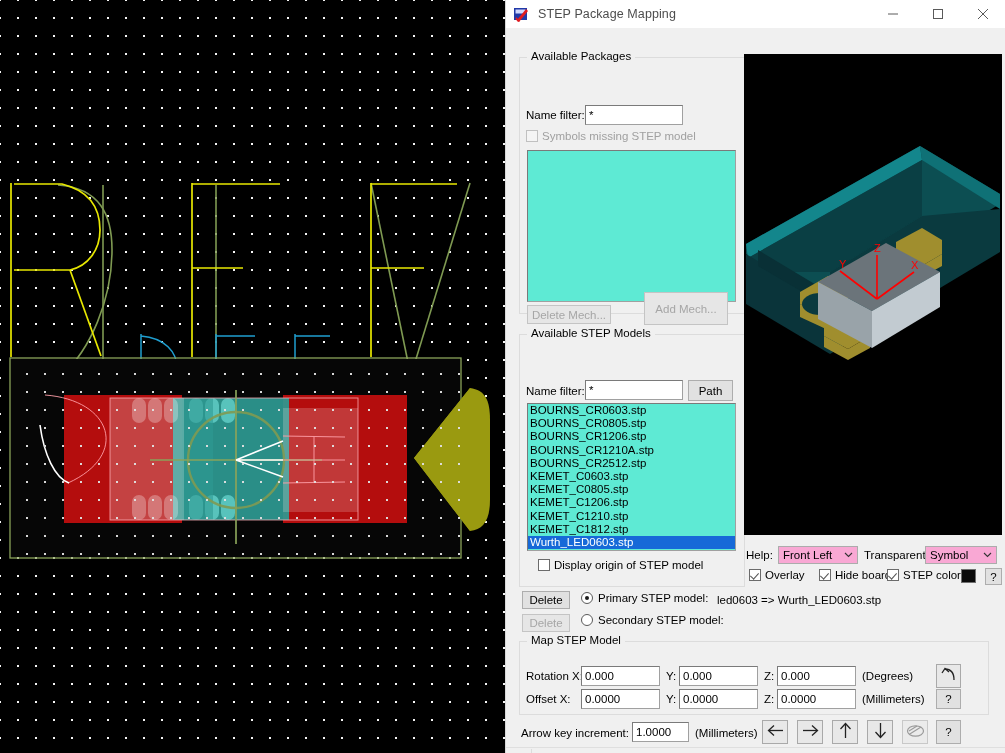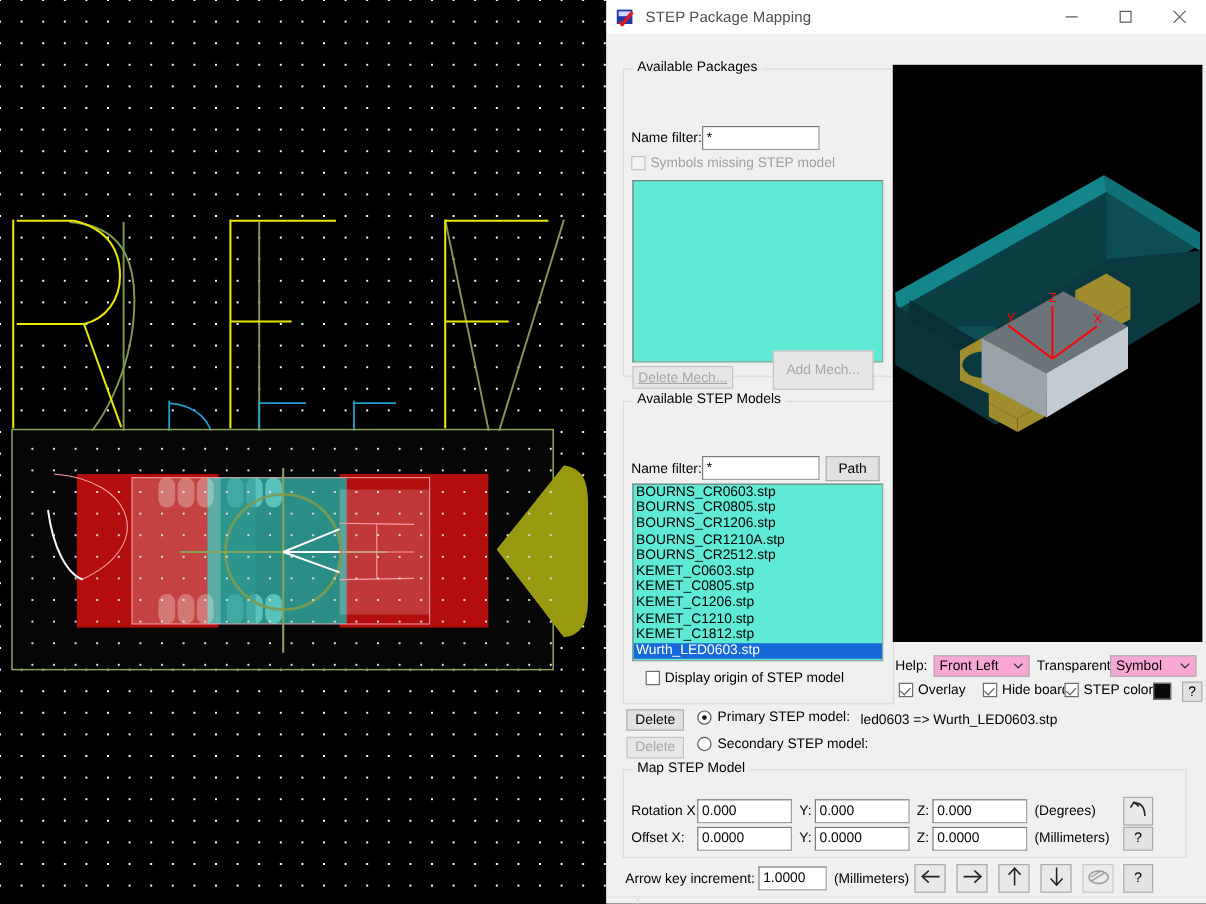--- a/index.html
+++ b/index.html
@@ -303,21 +303,21 @@
       <div class="group" style="left:13px; top:13px; width:226px; height:257px;">
         <span class="legend">Available Packages</span>
       </div>
       <span class="lbl" style="left:20px; top:65px;">Name filter:</span>
       <input class="txt" style="left: 79px; top: 61px; width: 98px; height: 20px;" value="*">
       <div class="chk dis" style="left:20px; top:86px;">
         <span class="box"></span>
         <span class="t">Symbols missing STEP model</span>
       </div>
       <div class="listbox" style="left:21px; top:106px; width:209px; height:152px;"></div>
-      <button class="btn dis" style="left:21px; top:261px; width:84px; height:19px;text-decoration:underline;">Delete Mech...</button>
+      <button class="btn dis" style="left:21px; top:261px; width:84px; height:19px;">Delete Mech...</button>
       <button class="btn dis" style="left:645px; top:248px; width:84px; height:33px; left:138px;">Add Mech...</button>
 
       <div class="group" style="left:13px; top:290px; width:226px; height:253px;">
         <span class="legend">Available STEP Models</span>
       </div>
       <span class="lbl" style="left:20px; top:341px;">Name filter:</span>
       <input class="txt" style="left: 79px; top: 336px; width: 98px; height: 20px;" value="*">
       <button class="btn" style="left:687px; top:336px; width:45px; height:21px; left:182px;">Path</button>
       <div class="listbox" style="left:21px; top:359px; width:209px; height:148px;" id="step-models-list">
           <div class="row">BOURNS_CR0603.stp</div>

